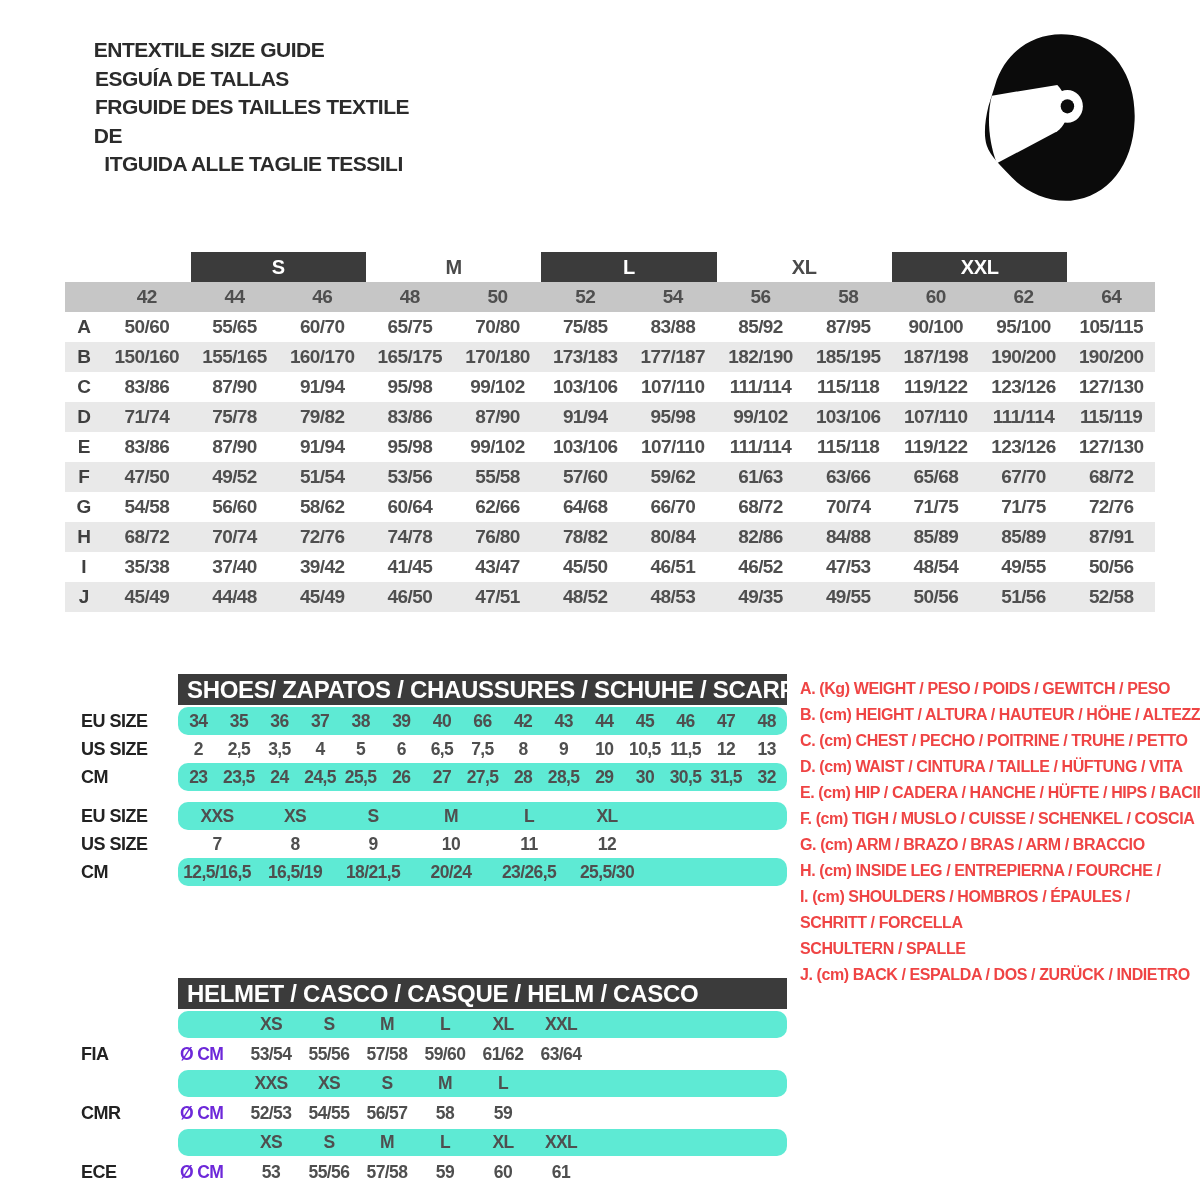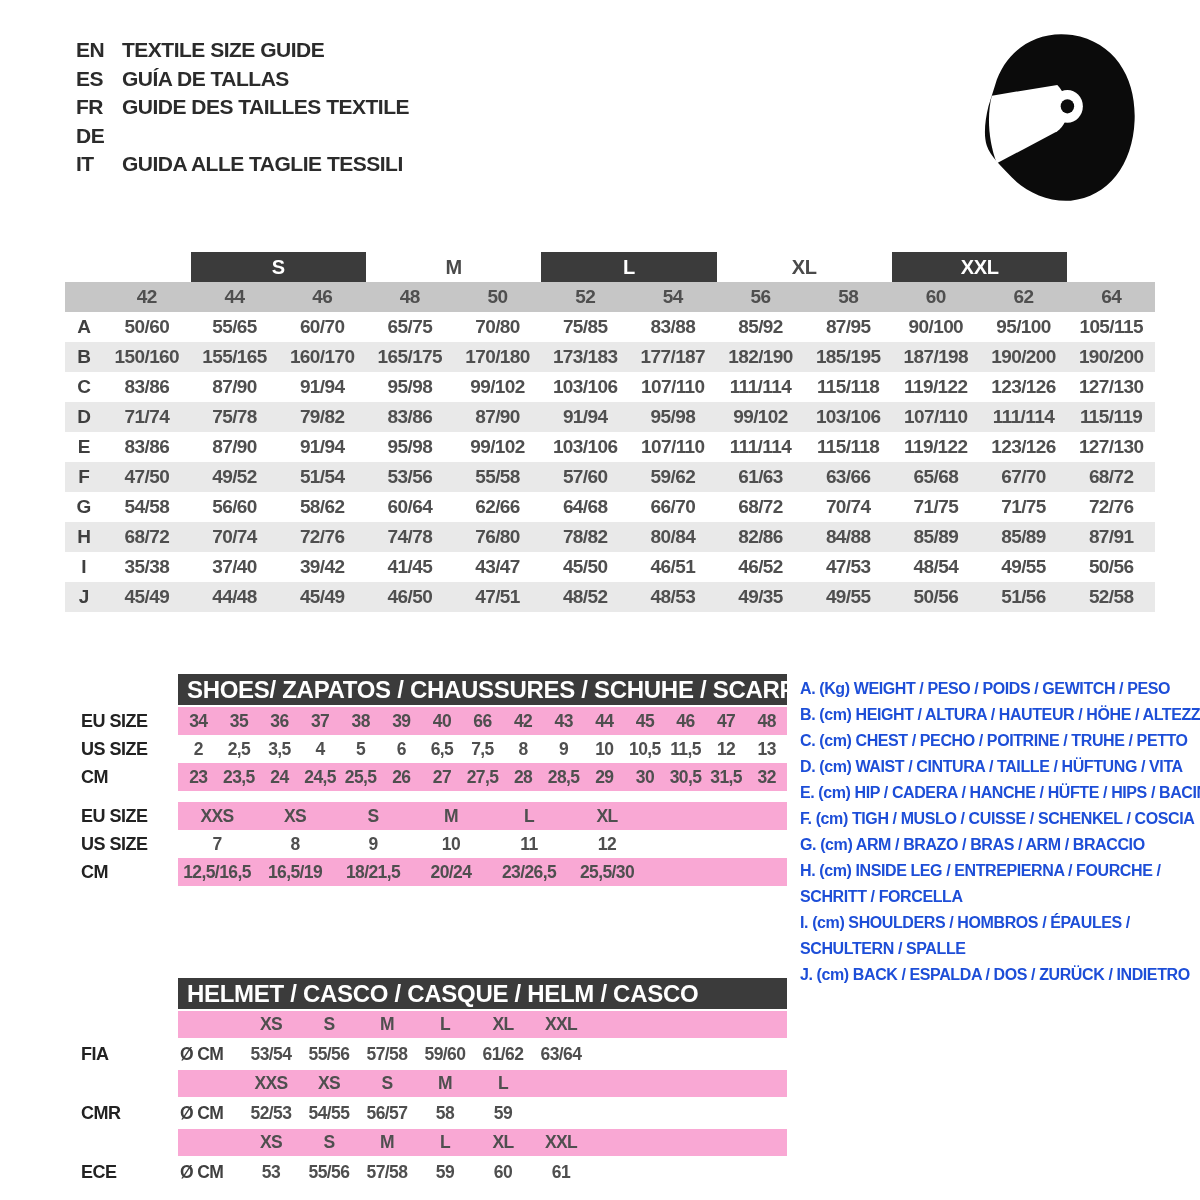--- a/index.html
+++ b/index.html
@@ -3,21 +3,21 @@
 <meta charset="utf-8">
 <style>
   * { margin:0; padding:0; box-sizing:border-box; }
   html,body { width:1200px; height:1200px; background:#fff; }
   body { font-family:"Liberation Sans", sans-serif; color:#2e2e2e; position:relative; }
   .page { position:absolute; left:0; top:0; width:1200px; height:1200px; background:#fff; overflow:hidden; }
 
   
   .langs { position:absolute; left:76px; top:36px; }
   .lang-row { display:flex; height:28.5px; align-items:center; }
-  .lang-code { width:46px; font-weight:bold; font-size:21px; letter-spacing:-0.5px; color:#2b2b2b; }
+  .lang-code { width:46px; font-weight:bold; font-size:21px; letter-spacing:-0.5px; color:#2b2b2b;text-align:right; }
   .lang-label { font-weight:bold; font-size:21px; letter-spacing:-0.5px; color:#2b2b2b; white-space:nowrap; }
 
   
   .helmet-icon { position:absolute; left:975px; top:28px; width:168px; height:178px; }
 
   
   .main-table { position:absolute; left:65px; top:252px; width:1090px; }
   .mt-row { display:grid; grid-template-columns:38px repeat(12,1fr); align-items:center; height:30px; }
   .mt-groups { height:30px; }
   .group-box { height:30px; display:flex; align-items:center; justify-content:center;
@@ -36,31 +36,31 @@
   .bt-helmet { top:946px;margin-top:32px; }
   .bt-bar { margin-left:113px; width:609px; height:31px; background:#3b3b3b; color:#fff;
             display:flex; align-items:center; padding-left:9px; font-weight:bold; font-size:24px;
             letter-spacing:-0.3px; margin-bottom:2px; white-space:nowrap; }
   .bt-row { display:flex; height:28px; }
   .bt-row-tall { height:32px; }
   .bt-row-size { height:27px; }
   .bt-label { width:113px; display:flex; align-items:center; padding-left:16px; font-weight:bold;
               font-size:18px; letter-spacing:-0.5px; color:#222; white-space:nowrap; }
   .bt-data { width:609px; display:grid; align-items:center; }
-  .gray { background:#f9a8d4; }
+  .gray { background:#5eead4;border-radius:10px; }
   .bt-cell { text-align:center; font-weight:bold; font-size:17.5px; letter-spacing:-0.6px; color:#4f4f4f; white-space:nowrap; }
   .cols-shoes { grid-template-columns:repeat(15,1fr); }
   .cols-gloves { grid-template-columns:repeat(6,78px) 1fr; }
   .cols-helmet { grid-template-columns:64px repeat(6,58px) 1fr; }
-  .bt-unit { text-align:left; padding-left:2px; color:#404040; }
+  .bt-unit { text-align:left; padding-left:2px; color:#6d28d9; }
 
   
   .legend { position:absolute; left:800px; top:676px; width:400px; }
   .legend-line { font-weight:bold; font-size:16px; letter-spacing:-0.4px; line-height:26px;
-                 color:#1d4ed8; white-space:nowrap; }
+                 color:#ef4444; white-space:nowrap; }
 </style>
 </head>
 <body>
 
 <div class="page">
 
   <div class="langs">
       <div class="lang-row">
         <div class="lang-code">EN</div>
         <div class="lang-label">TEXTILE SIZE GUIDE</div>
@@ -442,19 +442,19 @@
 
   <div class="legend">
       <div class="legend-line">A. (Kg) WEIGHT / PESO / POIDS / GEWITCH / PESO</div>
       <div class="legend-line">B. (cm) HEIGHT / ALTURA / HAUTEUR / HÖHE / ALTEZZA</div>
       <div class="legend-line">C. (cm) CHEST / PECHO / POITRINE / TRUHE / PETTO</div>
       <div class="legend-line">D. (cm) WAIST / CINTURA / TAILLE / HÜFTUNG / VITA</div>
       <div class="legend-line">E. (cm) HIP / CADERA / HANCHE / HÜFTE / HIPS /  BACINO</div>
       <div class="legend-line">F. (cm) TIGH / MUSLO / CUISSE / SCHENKEL / COSCIA</div>
       <div class="legend-line">G. (cm) ARM / BRAZO / BRAS / ARM / BRACCIO</div>
       <div class="legend-line">H. (cm) INSIDE LEG / ENTREPIERNA / FOURCHE /</div>
+      <div class="legend-line">I. (cm) SHOULDERS / HOMBROS / ÉPAULES /</div>
       <div class="legend-line">SCHRITT / FORCELLA</div>
-      <div class="legend-line">I. (cm) SHOULDERS / HOMBROS / ÉPAULES /</div>
       <div class="legend-line">SCHULTERN / SPALLE</div>
       <div class="legend-line">J. (cm) BACK / ESPALDA / DOS / ZURÜCK / INDIETRO</div>
     </div>
 
 </div>
 
 </body></html>

